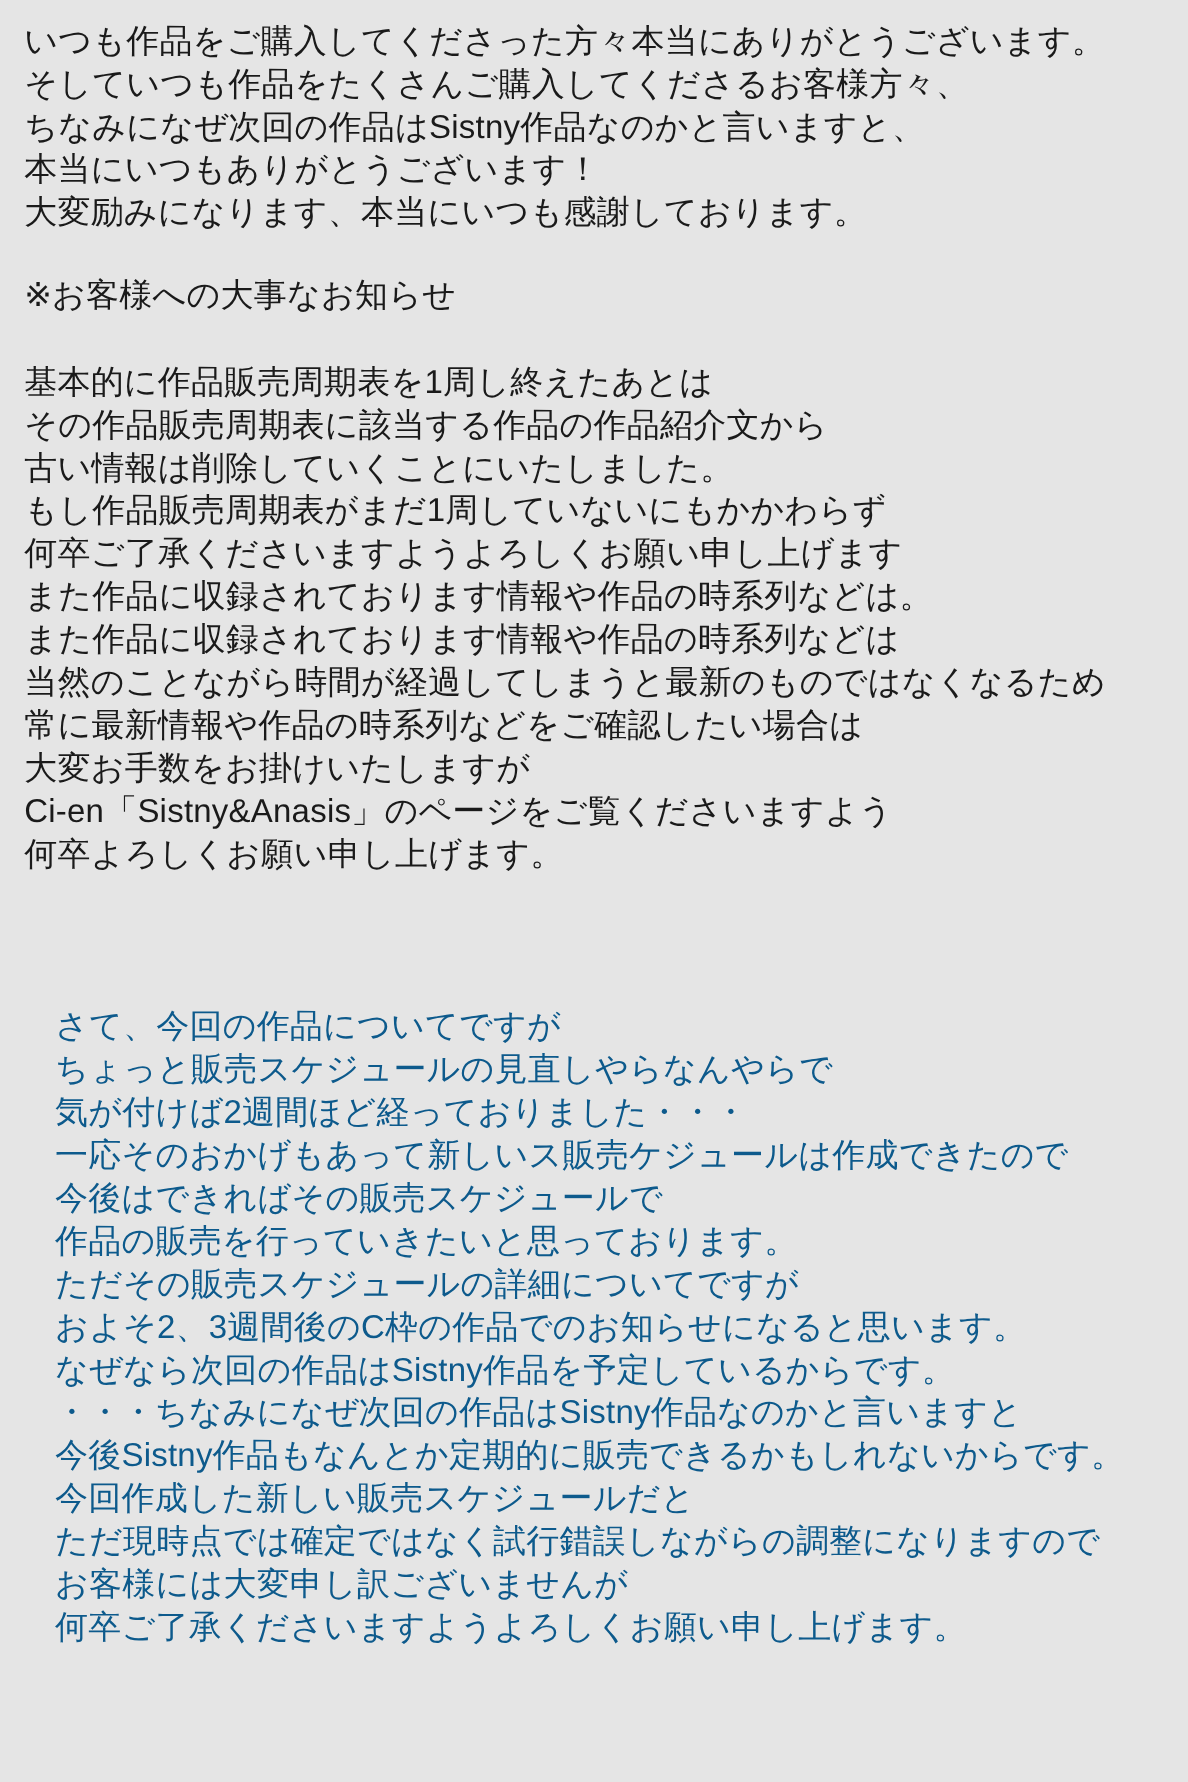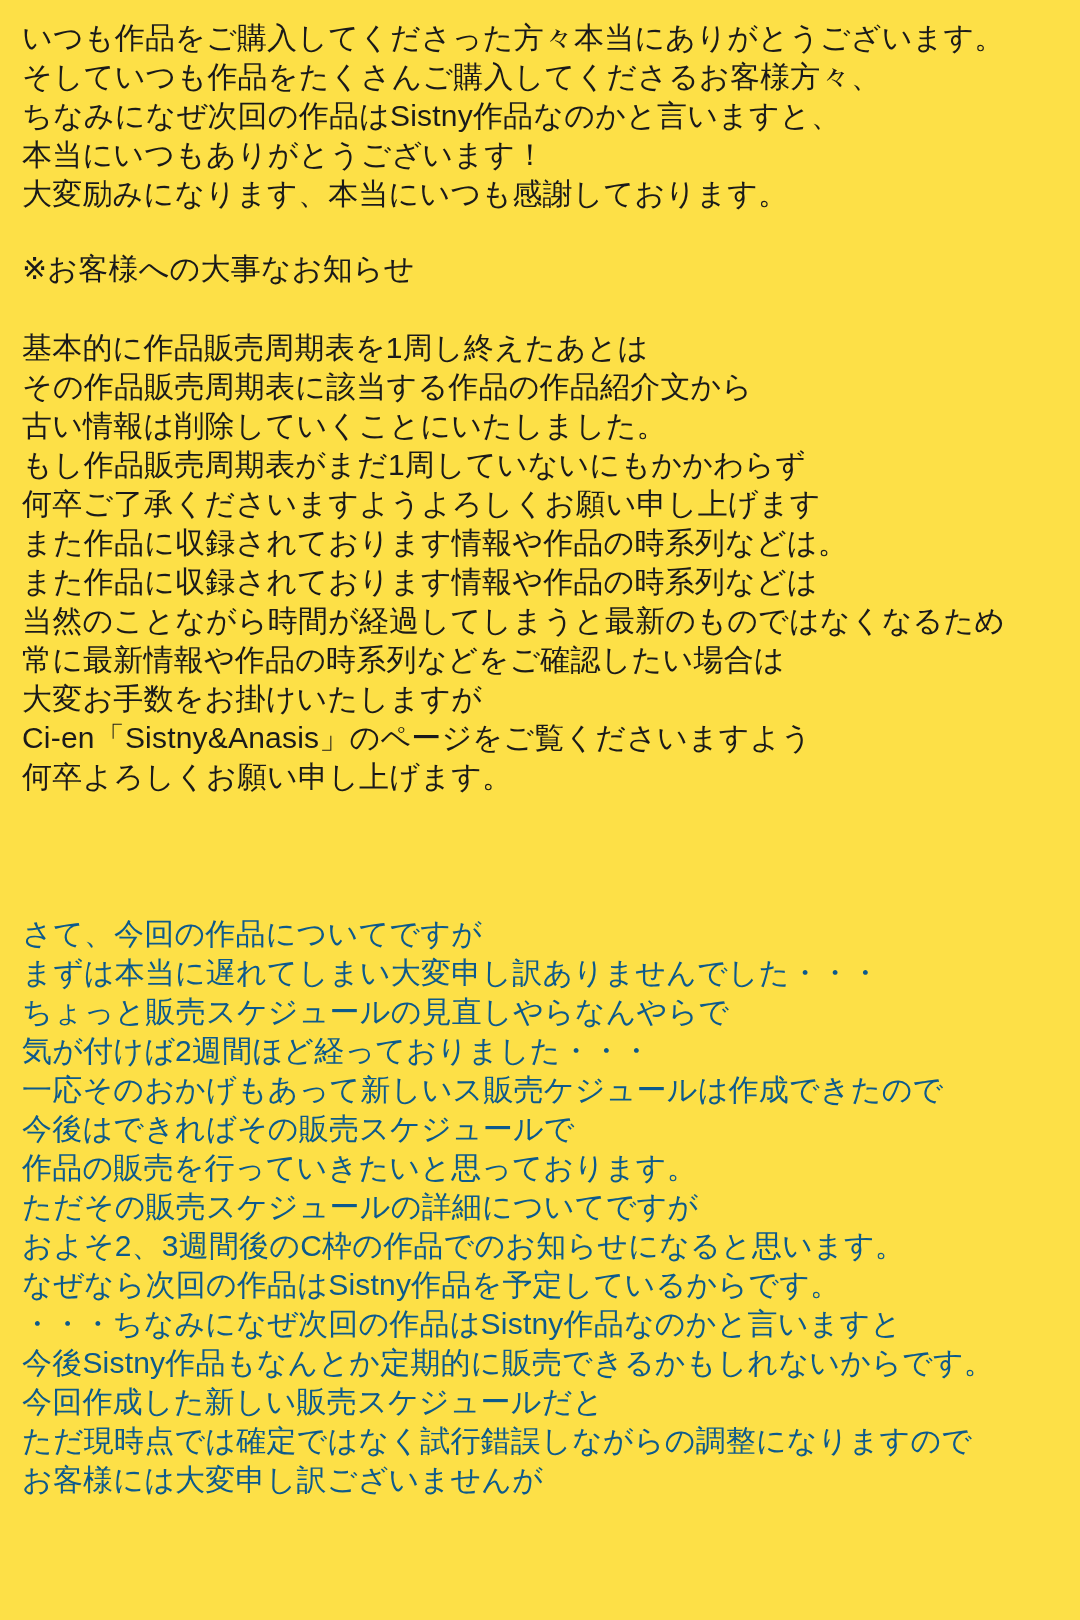--- a/index.html
+++ b/index.html
@@ -11,37 +11,38 @@
     width: 1080px;
     height: 1620px;
     font-family: "Liberation Sans", "DejaVu Sans", sans-serif;
     overflow: hidden;
   }
   .page {
     box-sizing: border-box;
     width: 1080px;
     height: 1620px;
     padding: 18px 22px 0 22px;
-    background: #fde047;
+    background: #e5e5e5;
   }
   .block {
     margin: 0;
   }
   .line {
     display: block;
     white-space: pre;
     font-size: 30px;
     line-height: 39px;
     letter-spacing: 0.2px;
   }
   .block-dark .line {
     color: #1a1a1a;
   }
   .block-blue .line {
     color: #0d5a8c;
+    margin-left: 28px;
   }
   .spacer-sm { height: 36px; }
   .spacer-md { height: 40px; }
   .spacer-lg { height: 118px; }
 </style>
 </head>
 <body>
 
 <div class="page">
 
@@ -73,29 +74,29 @@
     <span class="line">常に最新情報や作品の時系列などをご確認したい場合は</span>
     <span class="line">大変お手数をお掛けいたしますが</span>
     <span class="line">Ci-en「Sistny&amp;Anasis」のページをご覧くださいますよう</span>
     <span class="line">何卒よろしくお願い申し上げます。</span>
   </div>
 
   <div class="spacer-lg"></div>
 
   <div class="block block-blue">
     <span class="line">さて、今回の作品についてですが</span>
-    <span class="line">まずは本当に遅れてしまい大変申し訳ありませんでした・・・</span>
     <span class="line">ちょっと販売スケジュールの見直しやらなんやらで</span>
     <span class="line">気が付けば2週間ほど経っておりました・・・</span>
     <span class="line">一応そのおかげもあって新しいス販売ケジュールは作成できたので</span>
     <span class="line">今後はできればその販売スケジュールで</span>
     <span class="line">作品の販売を行っていきたいと思っております。</span>
     <span class="line">ただその販売スケジュールの詳細についてですが</span>
     <span class="line">およそ2、3週間後のC枠の作品でのお知らせになると思います。</span>
     <span class="line">なぜなら次回の作品はSistny作品を予定しているからです。</span>
     <span class="line">・・・ちなみになぜ次回の作品はSistny作品なのかと言いますと</span>
     <span class="line">今後Sistny作品もなんとか定期的に販売できるかもしれないからです。</span>
     <span class="line">今回作成した新しい販売スケジュールだと</span>
     <span class="line">ただ現時点では確定ではなく試行錯誤しながらの調整になりますので</span>
     <span class="line">お客様には大変申し訳ございませんが</span>
+    <span class="line">何卒ご了承くださいますようよろしくお願い申し上げます。</span>
   </div>
 
 </div>
 
 </body></html>

